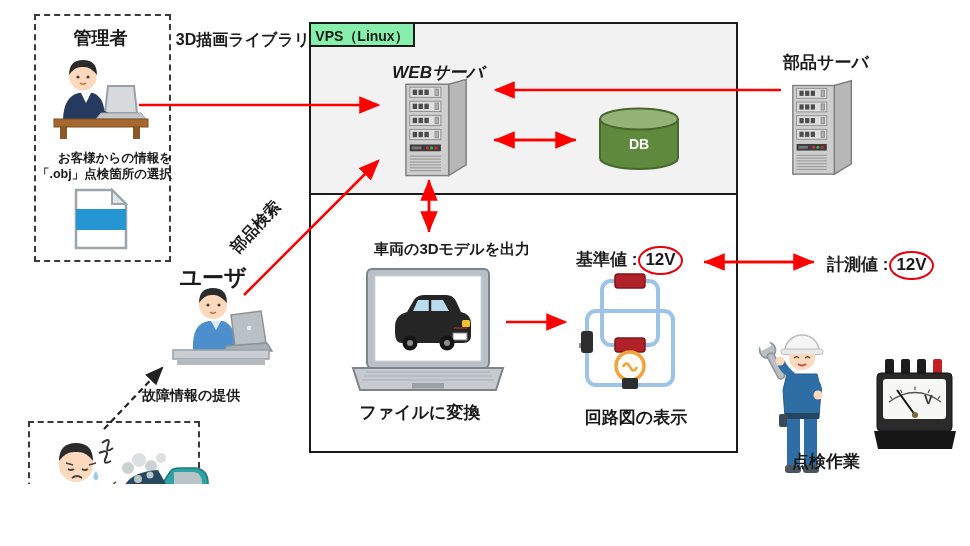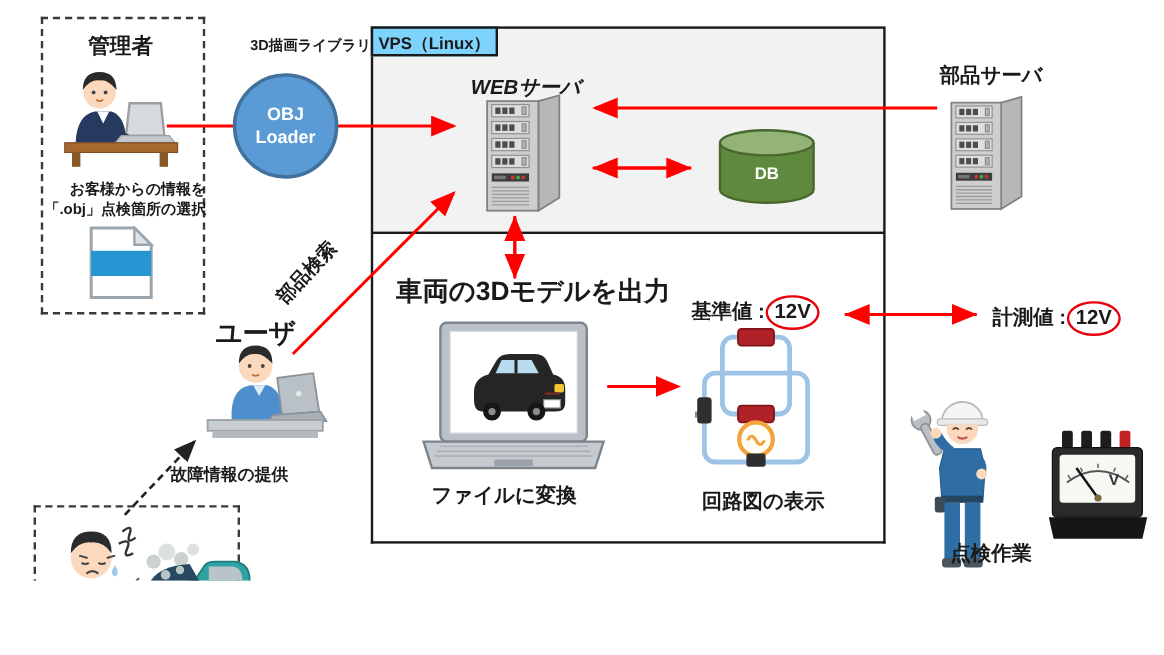--- a/index.html
+++ b/index.html
@@ -5,21 +5,21 @@
   html,body{margin:0;padding:0;background:#fff;}
   body{font-family:"Liberation Sans","DejaVu Sans",sans-serif;color:#1a1a1a;}
   #stage{position:relative;width:970px;height:484px;background:#fff;overflow:hidden;margin-left:16px;}
   .abs{position:absolute;}
   .lbl{position:absolute;font-weight:700;white-space:nowrap;color:#1a1a1a;}
   .ctr{text-align:center;}
   
   .dashed-box{position:absolute;border:2px dashed #3a3a3a;background:#fff;}
   #vps-box{position:absolute;left:293px;top:22px;width:429px;height:173px;background:#f2f2f2;border:2px solid #1a1a1a;box-sizing:border-box;}
   #lower-box{position:absolute;left:293px;top:195px;width:429px;height:258px;background:#ffffff;border:2px solid #1a1a1a;border-top:none;box-sizing:border-box;}
-  #vps-tag{position:absolute;left:293px;top:22px;width:106px;height:25px;line-height:25px;background:#7dd3fc;border:2px solid #1a1a1a;box-sizing:border-box;text-align:center;font-size:14px;font-weight:700;}
+  #vps-tag{position:absolute;left:293px;top:22px;width:106px;height:25px;line-height:25px;background:#86efac;border:2px solid #1a1a1a;box-sizing:border-box;text-align:center;font-size:14px;font-weight:700;}
   
   #obj-circle{position:absolute;left:178px;top:61px;width:88px;height:88px;border-radius:50%;background:#5b9bd5;border:3px solid #41719c;box-sizing:border-box;display:flex;flex-direction:column;align-items:center;justify-content:center;color:#fff;font-weight:700;font-size:15px;line-height:19px;}
   
   .circled{display:inline-block;border:2.5px solid #e8000a;border-radius:50%;padding:2px 5px 3px 5px;margin-left:1px;}
   svg{display:block;}
   .nooverflow{overflow:visible;}
 </style>
 </head>
 <body>
 
@@ -76,25 +76,21 @@
     <span>お客様からの情報を</span><br>
     <span>「.obj」点検箇所の選択</span>
   </div>
 
   <svg class="abs" style="left:57px;top:188px;" width="56" height="62" viewBox="0 0 56 62">
     <path d="M3,2 L39,2 L53,16 L53,60 L3,60 Z" fill="#ffffff" stroke="#9aa5ad" stroke-width="2.5"></path>
     <path d="M39,2 L39,16 L53,16 Z" fill="#dfe5e9" stroke="#9aa5ad" stroke-width="2"></path>
     <rect x="3" y="21" width="50" height="21" fill="#2596d1"></rect>
   </svg>
 
-  <div class="lbl ctr" style="left:168px;top:30px;width:150px;font-size:12px;">3D描画ライブラリ</div>
-  <div id="obj-circle">
-    <span>OBJ</span>
-    <span>Loader</span>
-  </div>
+  <div class="lbl ctr" style="left:152px;top:30px;width:150px;font-size:16px;">3D描画ライブラリ</div>
 
   <div id="vps-tag">VPS（Linux）</div>
   <div class="lbl ctr" style="left:352px;top:61px;width:140px;font-size:17px;font-style:italic;">WEBサーバ</div>
 
   <svg class="abs" style="left:387px;top:74px;" width="68" height="106" viewBox="0 0 70 106">
     <polygon points="47,9 65,4 65,92 47,103" fill="#b7b7b7" stroke="#7f7f7f" stroke-width="1.5"></polygon>
     <rect x="3" y="9" width="44" height="94" fill="#cecece" stroke="#7f7f7f" stroke-width="1.5"></rect>
     <g>
       <rect x="7" y="12" width="32" height="10.5" fill="#dedede" stroke="#8f8f8f"></rect>
       <rect x="10" y="14.5" width="4.5" height="5.5" fill="#4c4c4c"></rect>
@@ -192,21 +188,21 @@
     <path d="M41,31 q3,2.5 6,0" stroke="#c06a30" fill="none" stroke-width="1.5"></path>
     <polygon points="62,34 92,30 97,62 66,65" fill="#b9c0c6" stroke="#8b9298" stroke-width="1.5"></polygon>
     <circle cx="80" cy="47" r="2.2" fill="#e6eaed"></circle>
     <polygon points="58,65 98,62 103,70 55,70" fill="#a8b0b6" stroke="#8b9298" stroke-width="1.5"></polygon>
     <rect x="4" y="69" width="96" height="9" fill="#c9ced2" stroke="#9aa1a7" stroke-width="1.5"></rect>
     <rect x="8" y="78" width="88" height="6" fill="#b4bac0"></rect>
   </svg>
 
   <div class="lbl" style="left:126px;top:387px;font-size:14px;font-weight:600;">故障情報の提供</div>
 
-  <div class="lbl ctr" style="left:314px;top:228px;width:200px;font-size:22px;">車両の3Dモデルを出力</div>
+  <div class="lbl ctr" style="left:314px;top:240px;width:200px;font-size:15px;text-align:right;">車両の3Dモデルを出力</div>
 
   <svg class="abs" style="left:334px;top:267px;" width="156" height="127" viewBox="0 0 156 127">
     <rect x="17" y="2" width="122" height="99" rx="5" fill="#b9c0c7" stroke="#7d848b" stroke-width="2"></rect>
     <rect x="25" y="9" width="106" height="85" fill="#ffffff" stroke="#d0d4d8"></rect>
     <path d="M45,60 Q45,48 57,45 L64,33 Q67,28 75,28 L96,28 Q103,28 106,34 L111,45 Q121,47 121,57 L121,69 Q121,76 113,76 L52,76 Q45,76 45,66 Z" fill="#252525"></path>
     <path d="M68,33 L93,33 L99,44 L63,44 Z" fill="#b8dcee"></path>
     <path d="M80,33 L80,44" stroke="#252525" stroke-width="2.5"></path>
     <rect x="112" y="53" width="8" height="7" rx="1.5" fill="#f2c230"></rect>
     <rect x="103" y="66" width="14" height="7" fill="#ffffff" stroke="#888"></rect>
     <path d="M104,61 h13" stroke="#7a2a2a" stroke-width="2"></path>

